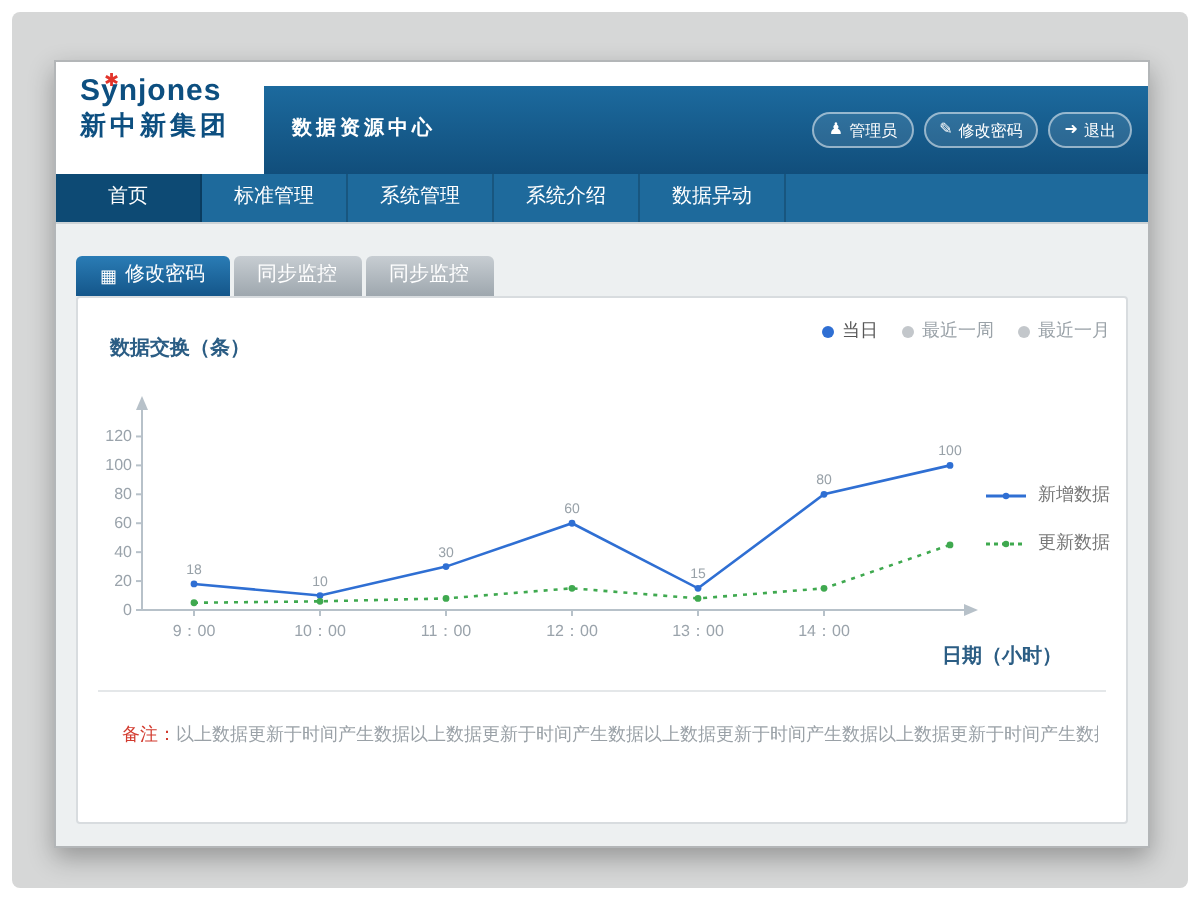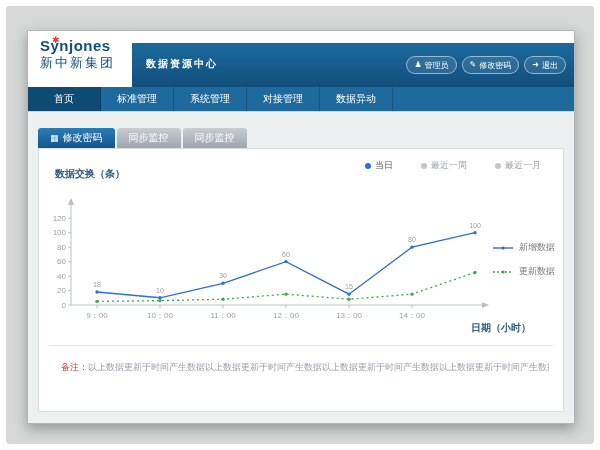--- a/index.html
+++ b/index.html
@@ -7,42 +7,42 @@
   .stage{position:absolute;inset:6px;background:#d6d7d7;border-radius:4px;}
   .window{position:absolute;left:21px;top:24px;width:546px;height:392px;background:#fff;
     border:1px solid #b3b6b8;box-shadow:0 5px 12px rgba(0,0,0,.3);}
   
   .titlebar{position:absolute;left:0;top:12px;width:100%;height:44px;
     background:linear-gradient(#1c6a9e,#114e7b);}
   .logo{position:absolute;left:0;top:-12px;width:104px;height:56px;background:#fff;
     box-sizing:border-box;padding:7px 0 0 12px;}
   .logo-en{font-size:15px;font-weight:bold;color:#0d4f80;letter-spacing:.5px;position:relative;line-height:16px;}
   .logo-mark{position:absolute;left:12px;top:-6px;color:#e2342b;font-size:9px;}
-  .logo-cn{font-size:13px;font-weight:normal;color:#0d4f80;letter-spacing:2px;line-height:18px;}
+  .logo-cn{font-size:13px;font-weight:bold;color:#0d4f80;letter-spacing:2px;line-height:18px;}
   .app-title{position:absolute;left:118px;top:14px;color:#fff;font-size:10px;font-weight:bold;letter-spacing:2px;}
   .header-actions{position:absolute;right:8px;top:13px;display:flex;gap:5px;}
   .hbtn{height:16px;padding:0 7px;background:rgba(255,255,255,.10);border:1px solid rgba(255,255,255,.5);
     border-radius:9px;color:#fff;font-size:8px;display:flex;align-items:center;gap:3px;cursor:pointer;white-space:nowrap;}
   .hbtn-icon{font-size:8px;line-height:1;}
   
   .navbar{position:absolute;left:0;top:56px;width:100%;height:24px;background:#1e6a9c;display:flex;}
   .nav-item{width:72px;text-align:center;line-height:24px;color:#fff;font-size:10px;
     border-right:1px solid rgba(0,0,0,.18);cursor:pointer;}
   .nav-item.active{background:#0d4a74;}
   
   .content{position:absolute;left:0;top:80px;right:0;bottom:0;background:#edf0f1;border-top:1px solid #cdd3d6;}
   .tabs{position:absolute;left:10px;top:16px;height:20px;display:flex;gap:2px;}
   .tab{padding:0 12px;line-height:20px;font-size:10px;color:#fff;
     background:linear-gradient(#c7cdd2,#9ea7ae);border-radius:3px 3px 0 0;
     display:flex;align-items:center;gap:4px;cursor:pointer;}
   .tab.active{background:linear-gradient(#2a7cb5,#14568a);}
   .tab-icon{font-size:9px;line-height:1;}
   .panel{position:absolute;left:10px;top:36px;right:10px;height:262px;background:#fff;
     border:1px solid #d8dcdf;border-radius:2px;}
-  .filters{position:absolute;top:10px;right:22px;display:flex;gap:28px;font-size:9px;color:#9aa2a8;}
+  .filters{position:absolute;top:10px;right:8px;display:flex;gap:12px;font-size:9px;color:#9aa2a8;}
   .filter{display:flex;align-items:center;gap:4px;cursor:pointer;}
   .filter .dot{width:6px;height:6px;border-radius:50%;background:#c3c7cb;}
   .filter.active{color:#555;}
   .ylabel{position:absolute;top:18px;left:16px;font-size:10px;font-weight:bold;color:#2b5d84;}
   .chart{position:absolute;left:12px;top:48px;width:440px;height:130px;}
   .series-legend{position:absolute;right:8px;top:92px;font-size:9px;color:#777;}
   .series-entry{display:flex;align-items:center;gap:5px;margin-bottom:11px;cursor:pointer;}
   .sample{width:22px;height:8px;}
   .xlabel{position:absolute;top:172px;right:32px;font-size:10px;font-weight:bold;color:#2b5d84;margin-left:24px;}
   .divider{position:absolute;left:10px;right:10px;top:196px;border-top:1px solid #e4e7e9;}
@@ -78,21 +78,21 @@
           <span class="hbtn-icon">➜</span>
           <span>退出</span>
         </div>
       </div>
     </div>
 
     <div class="navbar">
       <div class="nav-item active">首页</div>
       <div class="nav-item">标准管理</div>
       <div class="nav-item">系统管理</div>
-      <div class="nav-item">对接管理</div>
+      <div class="nav-item">系统介绍</div>
       <div class="nav-item">数据异动</div>
     </div>
 
     <div class="content">
 
       <div class="tabs">
         <div class="tab active">
           <span class="tab-icon">▦</span>
           <span>修改密码</span>
         </div>

